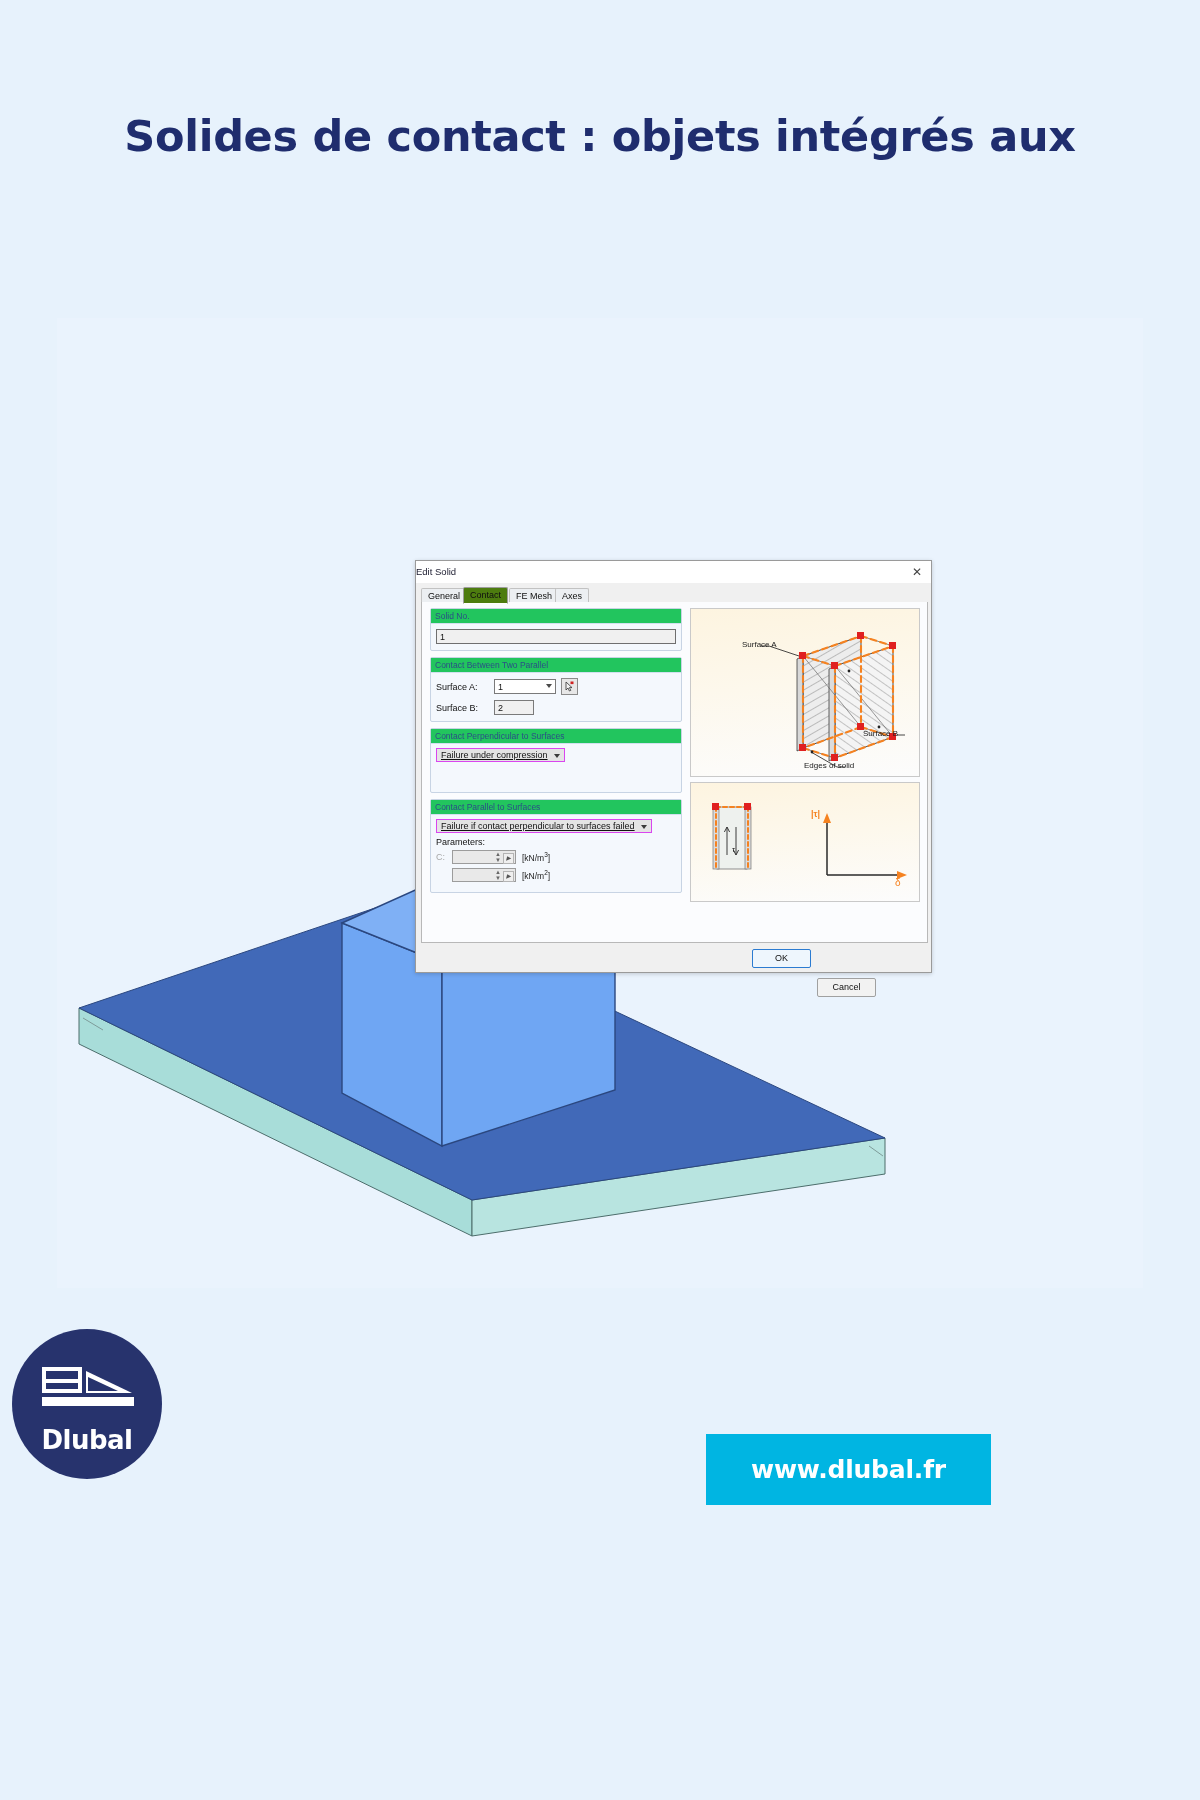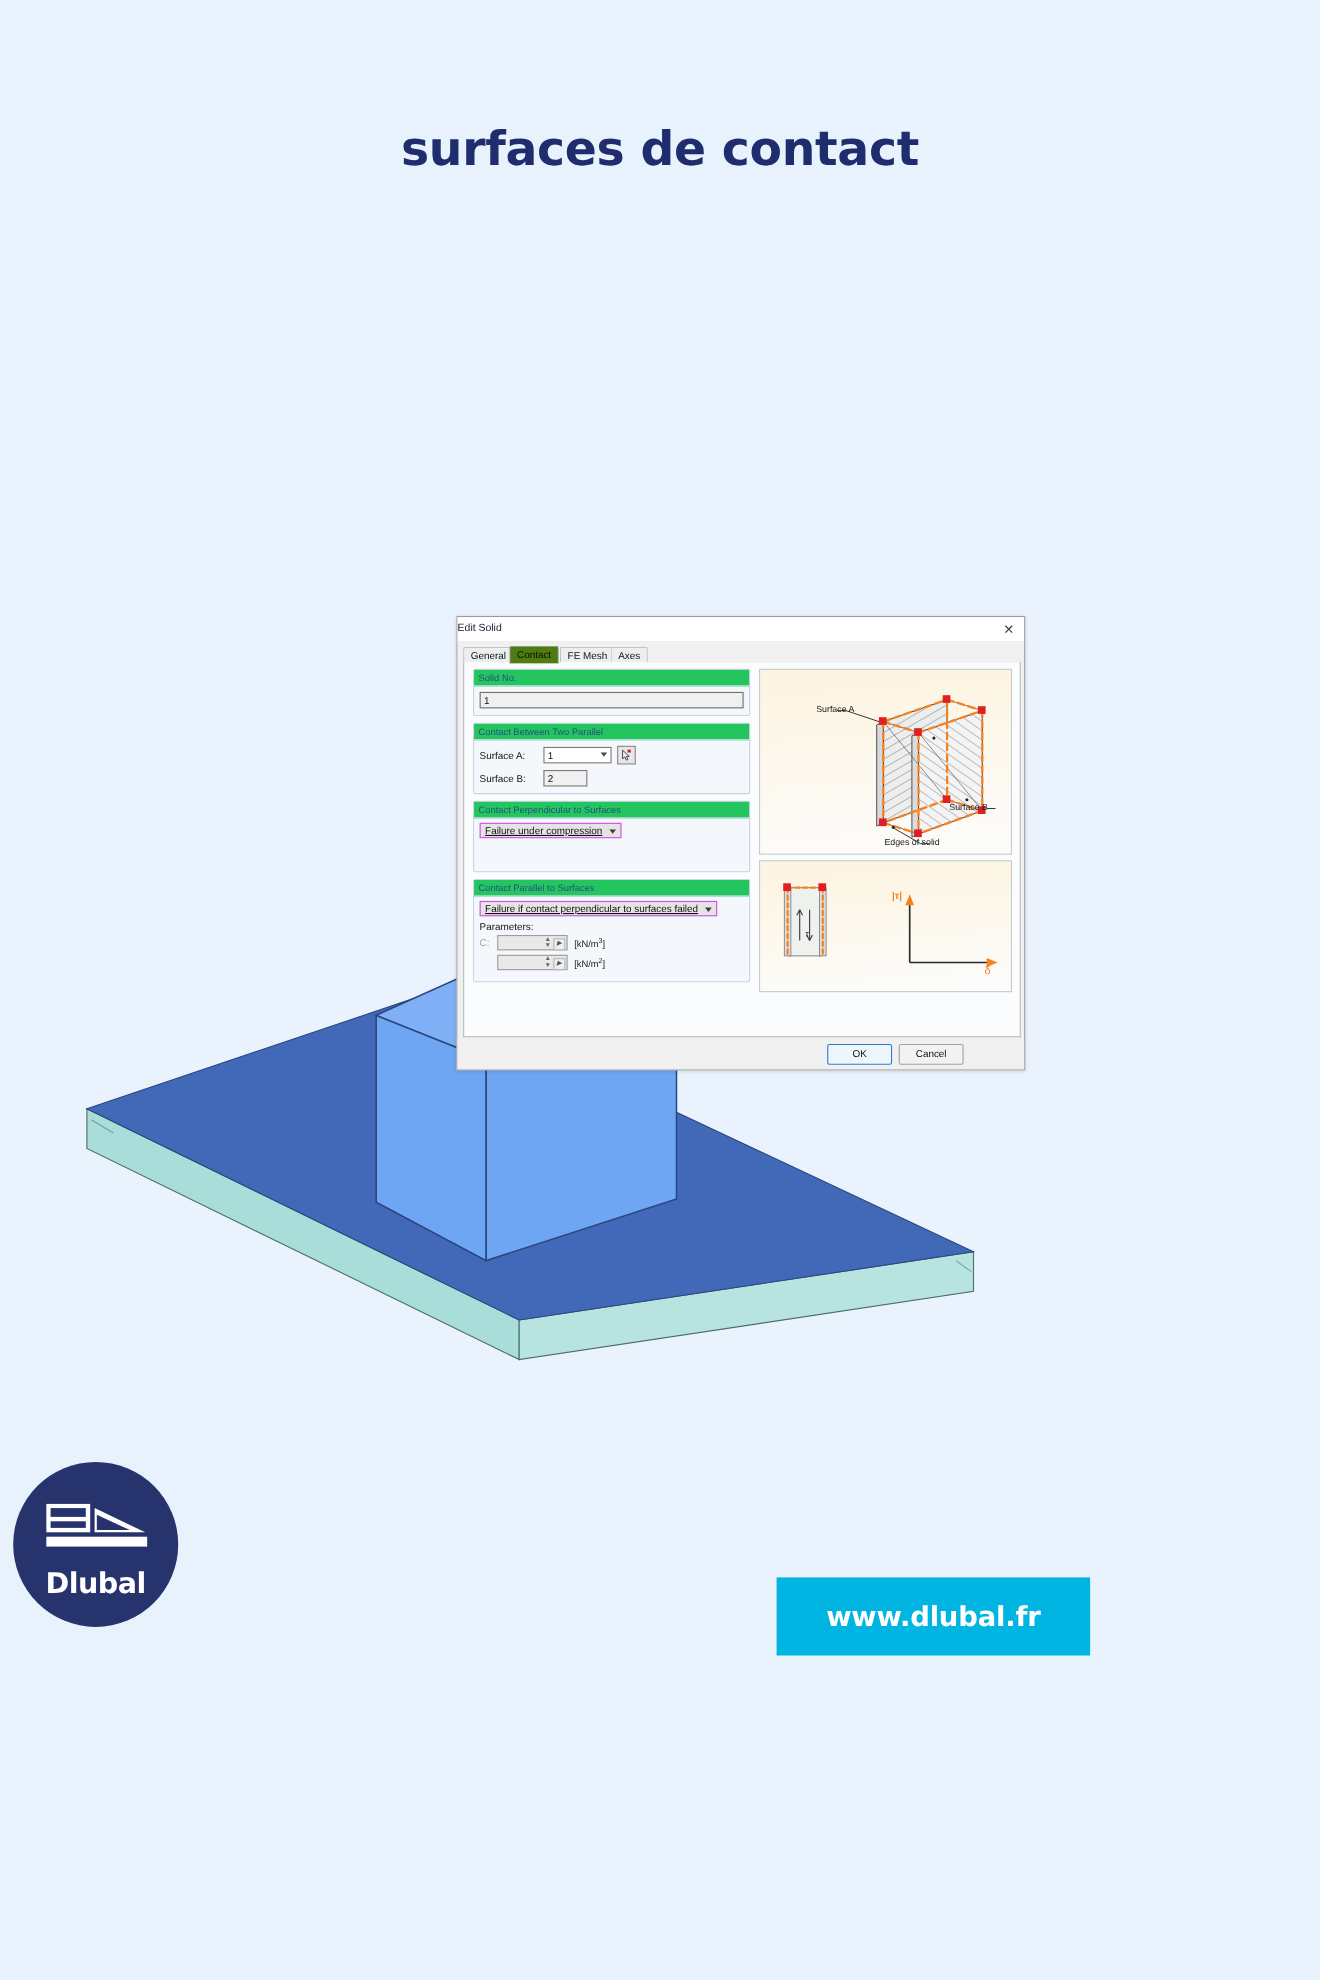--- a/index.html
+++ b/index.html
@@ -156,21 +156,21 @@
     position:absolute;left:0;bottom:0;width:515px;height:28px;
     background:#f0f0f0;
   }
   .btn{
     position:absolute;top:5px;height:17px;width:57px;
     font-size:9px;color:#111;text-align:center;line-height:16px;
     border:1px solid #a0a0a0;background:#f2f2f2;border-radius:2px;cursor:pointer;
   }
   .btn.primary{border-color:#2b7bd1;background:#eef6fd;}
   .btn-ok{right:120px;}
-  .btn-cancel{right:55px;}
+  .btn-cancel{right:55px;margin-top:29px;}
   
   .logo{
     position:absolute;left:12px;top:1329px;width:150px;height:150px;
     border-radius:50%;background:#27336d;
   }
   .logo-mark{position:absolute;left:30px;top:38px;width:92px;height:48px;}
   .logo-text{
     position:absolute;left:0;top:96px;width:150px;text-align:center;
     color:#ffffff;font-size:26px;font-weight:bold;
     font-family:"DejaVu Sans", sans-serif;letter-spacing:-0.5px;
@@ -182,21 +182,21 @@
   }
   .webbtn span{
     color:#ffffff;font-size:25px;font-weight:bold;
     font-family:"DejaVu Sans", sans-serif;letter-spacing:-0.2px;
   }
 </style>
 </head>
 <body>
 
 <div class="title">
-  <span class="l2">surfaces de contact</span>
+  <span>Solides de contact : objets intégrés aux</span>
 </div>
 
 <div class="stage">
 
   <svg class="model" viewBox="0 0 1086 970">
 
     <polygon points="22,690 22,726 415,918 415,882" fill="#a8ddd9" stroke="#4c6d6b" stroke-width="1"></polygon>
 
     <polygon points="415,918 415,882 828,820 828,856" fill="#b8e4e0" stroke="#4c6d6b" stroke-width="1"></polygon>
 

